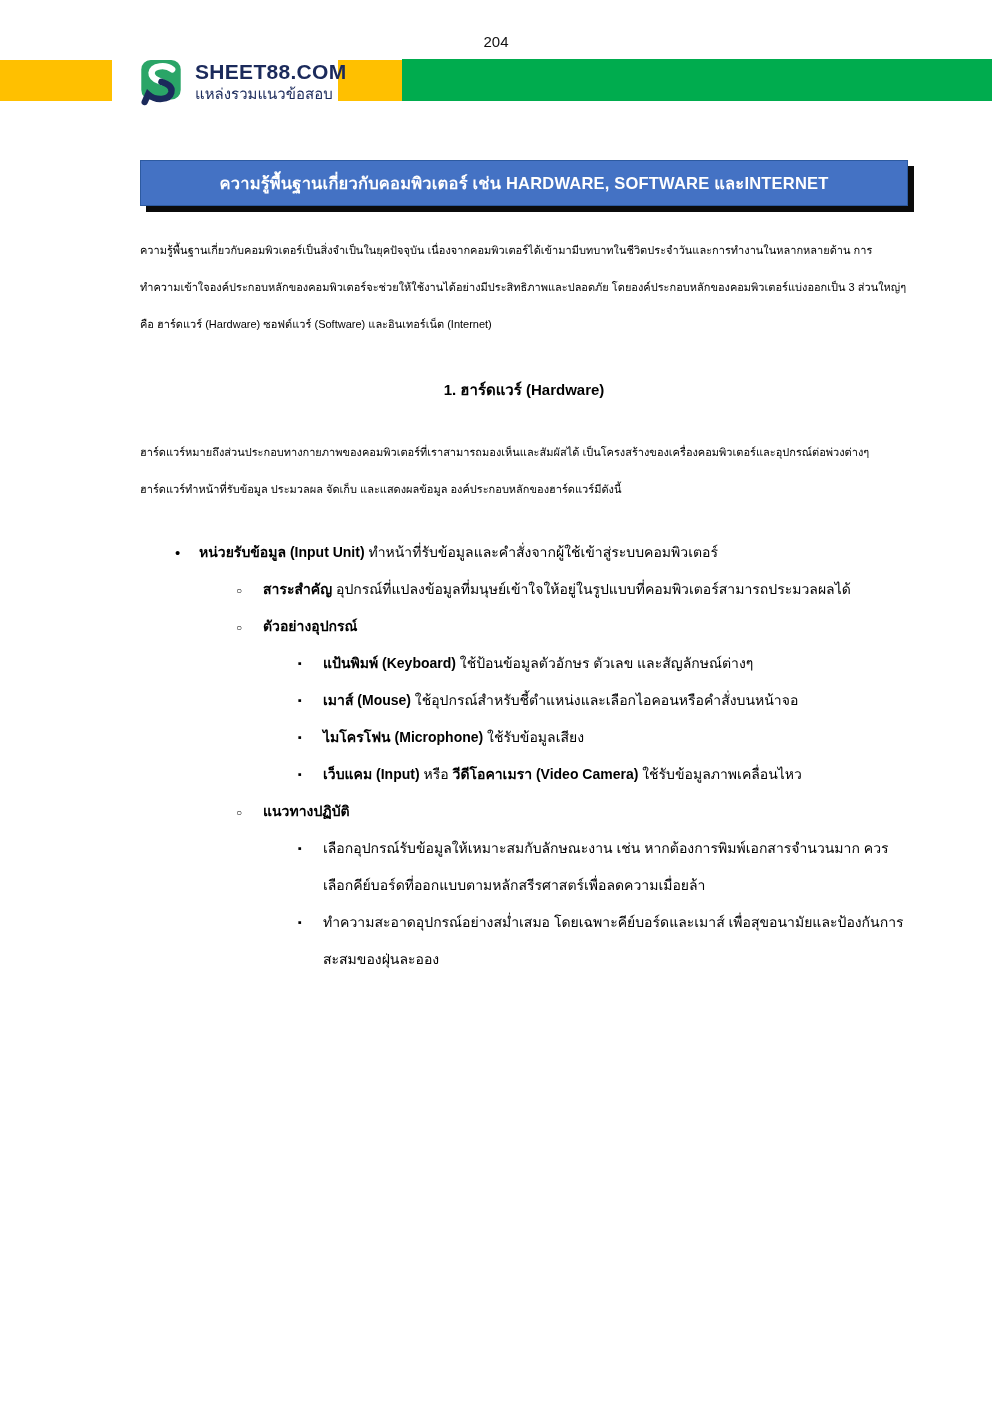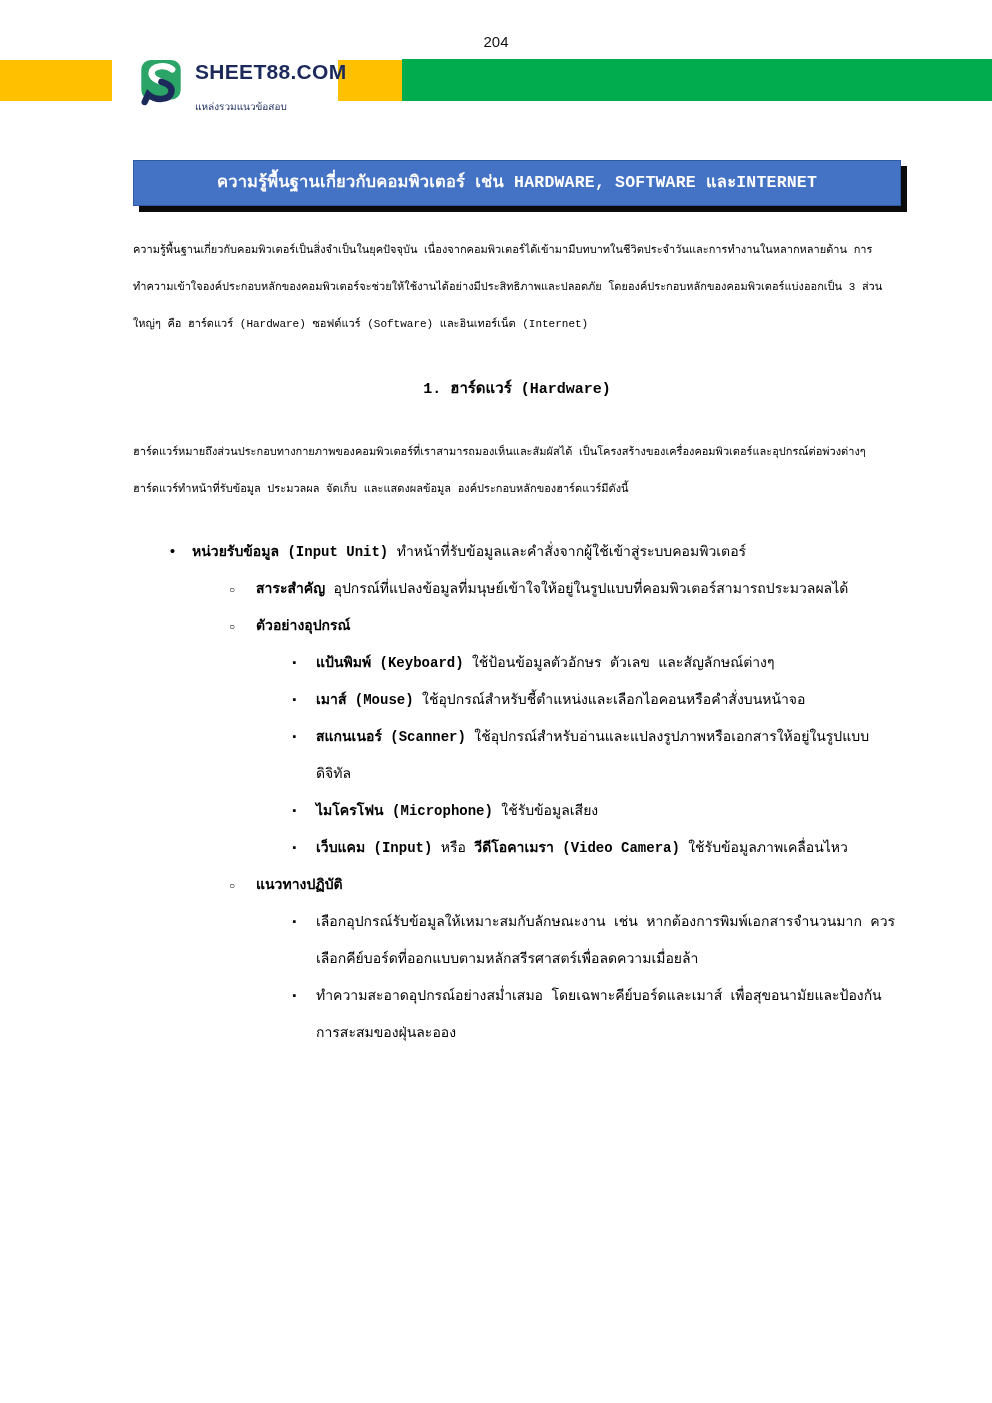--- a/index.html
+++ b/index.html
@@ -22,23 +22,23 @@
   .bar-yellow-left{left:0; width:112px;}
   .bar-yellow-mid{left:338px; width:64px;}
   .bar-green{left:402px; width:590px; top:1px; height:42px;}
   .logo-group{position:absolute; left:137px; top:-2px; width:200px; height:56px;}
   .logo-mark{position:absolute; left:0; top:2px; width:48px; height:52px;}
   .logo-rect{fill:#2AA567;}
   .s-white{stroke:#ffffff; fill:none; stroke-width:7.5; stroke-linecap:round;}
   .s-navy{stroke:#1B2A5B; fill:none; stroke-width:7.5; stroke-linecap:round;}
   .brand-text{position:absolute; left:58px; top:4px; white-space:nowrap;}
   .brand-name{font-size:21px; font-weight:bold; color:#1B2A5B; letter-spacing:0.3px; line-height:24px;}
-  .brand-tagline{font-size:10px; color:#1B2A5B; line-height:18px; margin-top:14px;}
+  .brand-tagline{font-size:15px; color:#1B2A5B; line-height:18px; margin-top:1px;}
   
-  .content{position:absolute; top:160px; left:133px; width:768px;font-family:Liberation Mono, monospace;}
+  .content{position:absolute; top:160px; left:140px; width:768px;}
   .banner{
     box-sizing:border-box;
     width:768px; height:46px;
     border:1px solid #2D5AA0;
     box-shadow:6px 6px 0 #0B0B0B;
     color:#ffffff; font-weight:bold; font-size:16.5px;
     text-align:center; line-height:44px;
     letter-spacing:0.2px;
   }
   .para{
@@ -104,23 +104,20 @@
           <li>
             <span class="b">ตัวอย่างอุปกรณ์</span>
             <ul class="lv3">
               <li>
                 <span class="b">แป้นพิมพ์ (Keyboard)</span><span> ใช้ป้อนข้อมูลตัวอักษร ตัวเลข และสัญลักษณ์ต่างๆ</span>
               </li>
               <li>
                 <span class="b">เมาส์ (Mouse)</span><span> ใช้อุปกรณ์สำหรับชี้ตำแหน่งและเลือกไอคอนหรือคำสั่งบนหน้าจอ</span>
               </li>
               <li>
-                <span class="b">สแกนเนอร์ (Scanner)</span><span> ใช้อุปกรณ์สำหรับอ่านและแปลงรูปภาพหรือเอกสารให้อยู่ในรูปแบบดิจิทัล</span>
-              </li>
-              <li>
                 <span class="b">ไมโครโฟน (Microphone)</span><span> ใช้รับข้อมูลเสียง</span>
               </li>
               <li>
                 <span class="b">เว็บแคม (Input)</span><span> หรือ </span><span class="b">วีดีโอคาเมรา (Video Camera)</span><span> ใช้รับข้อมูลภาพเคลื่อนไหว</span>
               </li>
             </ul>
           </li>
           <li>
             <span class="b">แนวทางปฏิบัติ</span>
             <ul class="lv3">

